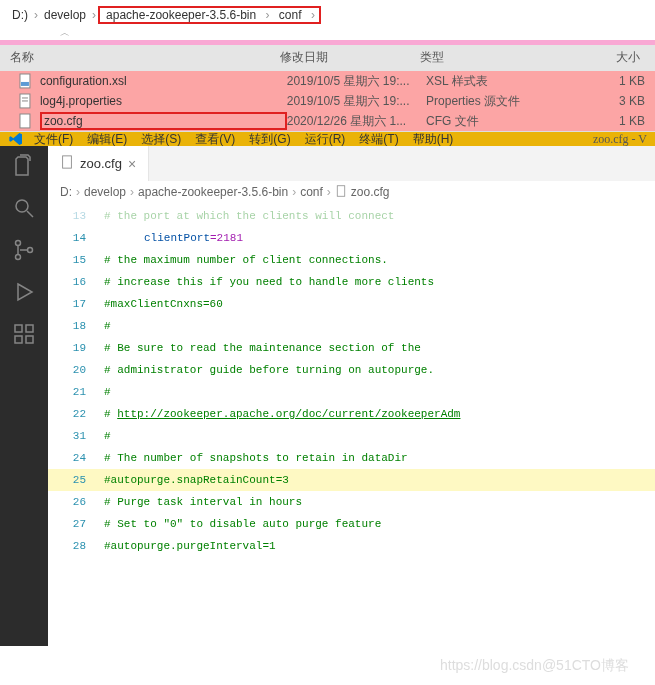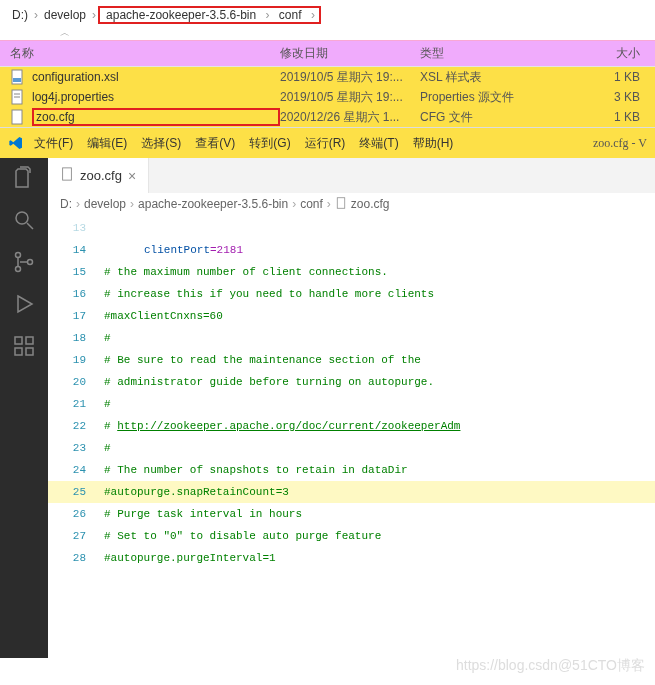--- a/index.html
+++ b/index.html
@@ -3,38 +3,38 @@
   <meta charset="utf-8">
   <style>
     * { margin: 0; padding: 0; box-sizing: border-box; }
     body { font-family: "Segoe UI", "Microsoft YaHei", sans-serif; font-size: 12px; background: #fff; width: 655px; height: 685px; overflow: hidden; position: relative; }
     
     
     .explorer-header { display: flex; align-items: center; padding: 6px 8px; background: #fff; color: #333; }
     .explorer-header .crumb { padding: 2px 4px; color: #333; }
     .explorer-header .chevron { color: #999; margin: 0 2px; }
     .explorer-header .highlight-box { border: 2px solid #e02020; padding: 0 2px; }
-    .explorer-columns { display: flex; padding: 4px 10px; background: #f0abfc; color: #555; border-top: 1px solid #f9a8d4; border-bottom: 1px solid #e5e5e5; }
+    .explorer-columns { display: flex; padding: 4px 10px; background: #e5e5e5; color: #555; border-top: 5px solid #f9a8d4; border-bottom: 1px solid #e5e5e5; }
     .col-name { width: 270px; }
     .col-date { width: 140px; }
     .col-type { width: 140px; }
     .col-size { width: 80px; text-align: right; }
-    .explorer-rows { background: #fde047; }
+    .explorer-rows { background: #fca5a5; padding-left: 8px; }
     .file-row { display: flex; align-items: center; padding: 2px 10px; height: 20px; }
     .file-row .icon { width: 16px; height: 16px; margin-right: 6px; display: inline-block; }
     .file-row .fname { width: 248px; color: #333; }
     .file-row .fdate { width: 140px; color: #555; }
     .file-row .ftype { width: 140px; color: #555; }
     .file-row .fsize { width: 80px; color: #555; text-align: right; }
     .file-row.highlight .fname { border: 2px solid #e02020; display: inline-block; padding: 0 2px; }
     .caret-up { font-size: 10px; color: #888; margin-left: 60px; margin-top: -4px; }
     
     
     .vscode { display: flex; flex-direction: column; background: #fff; border-top: 1px solid #ddd; }
-    .titlebar { height: 30px; background: #fde047; display: flex; align-items: center; padding: 0 8px; color: #333; font-size: 12px; }
+    .titlebar { height: 14px; background: #eab308; display: flex; align-items: center; padding: 0 8px; color: #333; font-size: 12px; }
     .titlebar .vscode-icon { width: 16px; height: 16px; margin-right: 10px; }
     .titlebar .menu-item { margin-right: 14px; }
     .titlebar .title-right { margin-left: auto; color: #555; font-family: Liberation Serif, serif; }
     .vscode-body { display: flex; height: 500px; }
     .activitybar { width: 48px; background: #2c2c2c; display: flex; flex-direction: column; align-items: center; padding-top: 8px; gap: 18px; }
     .activitybar .act-icon { width: 24px; height: 24px; color: #858585; display: flex; align-items: center; justify-content: center; }
     .editor-area { flex: 1; background: #fff; display: flex; flex-direction: column; }
     .tabbar { height: 35px; background: #f3f3f3; display: flex; align-items: flex-end; }
     .tab { height: 35px; background: #fff; padding: 0 12px; display: flex; align-items: center; gap: 6px; font-size: 13px; color: #333; border-right: 1px solid #e5e5e5; }
     .tab .close { color: #888; font-size: 14px; }
@@ -44,21 +44,21 @@
     .code { font-family: Liberation Mono, monospace; font-size: 11px; line-height: 22px; padding: 2px 0; overflow: hidden; }
     .code-line { display: flex; }
     .lineno { width: 56px; text-align: right; padding-right: 18px; color: #2b91af; user-select: none; }
     .code-text { white-space: pre; color: #333; }
     .tok-comment { color: #008000; }
     .tok-key { color: #0451a5; margin-left: 40px; }
     .tok-val { color: #a21caf; }
     .tok-link { color: #008000; text-decoration: underline; }
     .cursor-line { background: #fef9c3; }
     .red-box { border: 2px solid #e02020; display: inline-block; padding: 0 1px; }
-    .watermark { position: absolute; bottom: 10px; right: 10px; color: #ddd; font-size: 14px; pointer-events: none; }
+    .watermark { position: absolute; bottom: 10px; right: 26px; color: #ddd; font-size: 14px; pointer-events: none; }
     .icon-file { display: inline-block; }
   </style>
 </head>
 <body>
 
 <div class="explorer-header">
   <span class="crumb">D:)</span>
   <span class="chevron">›</span>
   <span class="crumb">develop</span>
   <span class="chevron">›</span>
@@ -179,20 +179,21 @@
         <span class="bc-item">conf</span>
           <span class="bc-sep">›</span>
         <span class="icon-file"><svg width="12" height="12" viewBox="0 0 16 16">
               <rect x="3" y="1" width="10" height="14" fill="#fff" stroke="#888"></rect>
             </svg></span>
         <span class="bc-item">zoo.cfg</span>
       </div>
       <div class="code">
         <div class="code-line" style="opacity:.35">
             <span class="lineno">13</span>
+            <span class="code-text tok-comment"># the port at which the clients will connect</span>
           </div>
         <div class="code-line">
             <span class="lineno">14</span>
             <span class="code-text"><span class="tok-key">clientPort</span><span class="tok-val">=2181</span></span>
           </div>
         <div class="code-line">
             <span class="lineno">15</span>
             <span class="code-text tok-comment"># the maximum number of client connections.</span>
           </div>
         <div class="code-line">
@@ -217,21 +218,21 @@
           </div>
         <div class="code-line">
             <span class="lineno">21</span>
             <span class="code-text tok-comment">#</span>
           </div>
         <div class="code-line">
             <span class="lineno">22</span>
             <span class="code-text"><span class="tok-comment"># </span><span class="tok-link">http://zookeeper.apache.org/doc/current/zookeeperAdm</span></span>
           </div>
         <div class="code-line">
-            <span class="lineno">23</span>
+            <span class="lineno">31</span>
             <span class="code-text tok-comment">#</span>
           </div>
         <div class="code-line">
             <span class="lineno">24</span>
             <span class="code-text tok-comment"># The number of snapshots to retain in dataDir</span>
           </div>
         <div class="code-line cursor-line">
             <span class="lineno">25</span>
             <span class="code-text tok-comment">#autopurge.snapRetainCount=3</span>
           </div>

